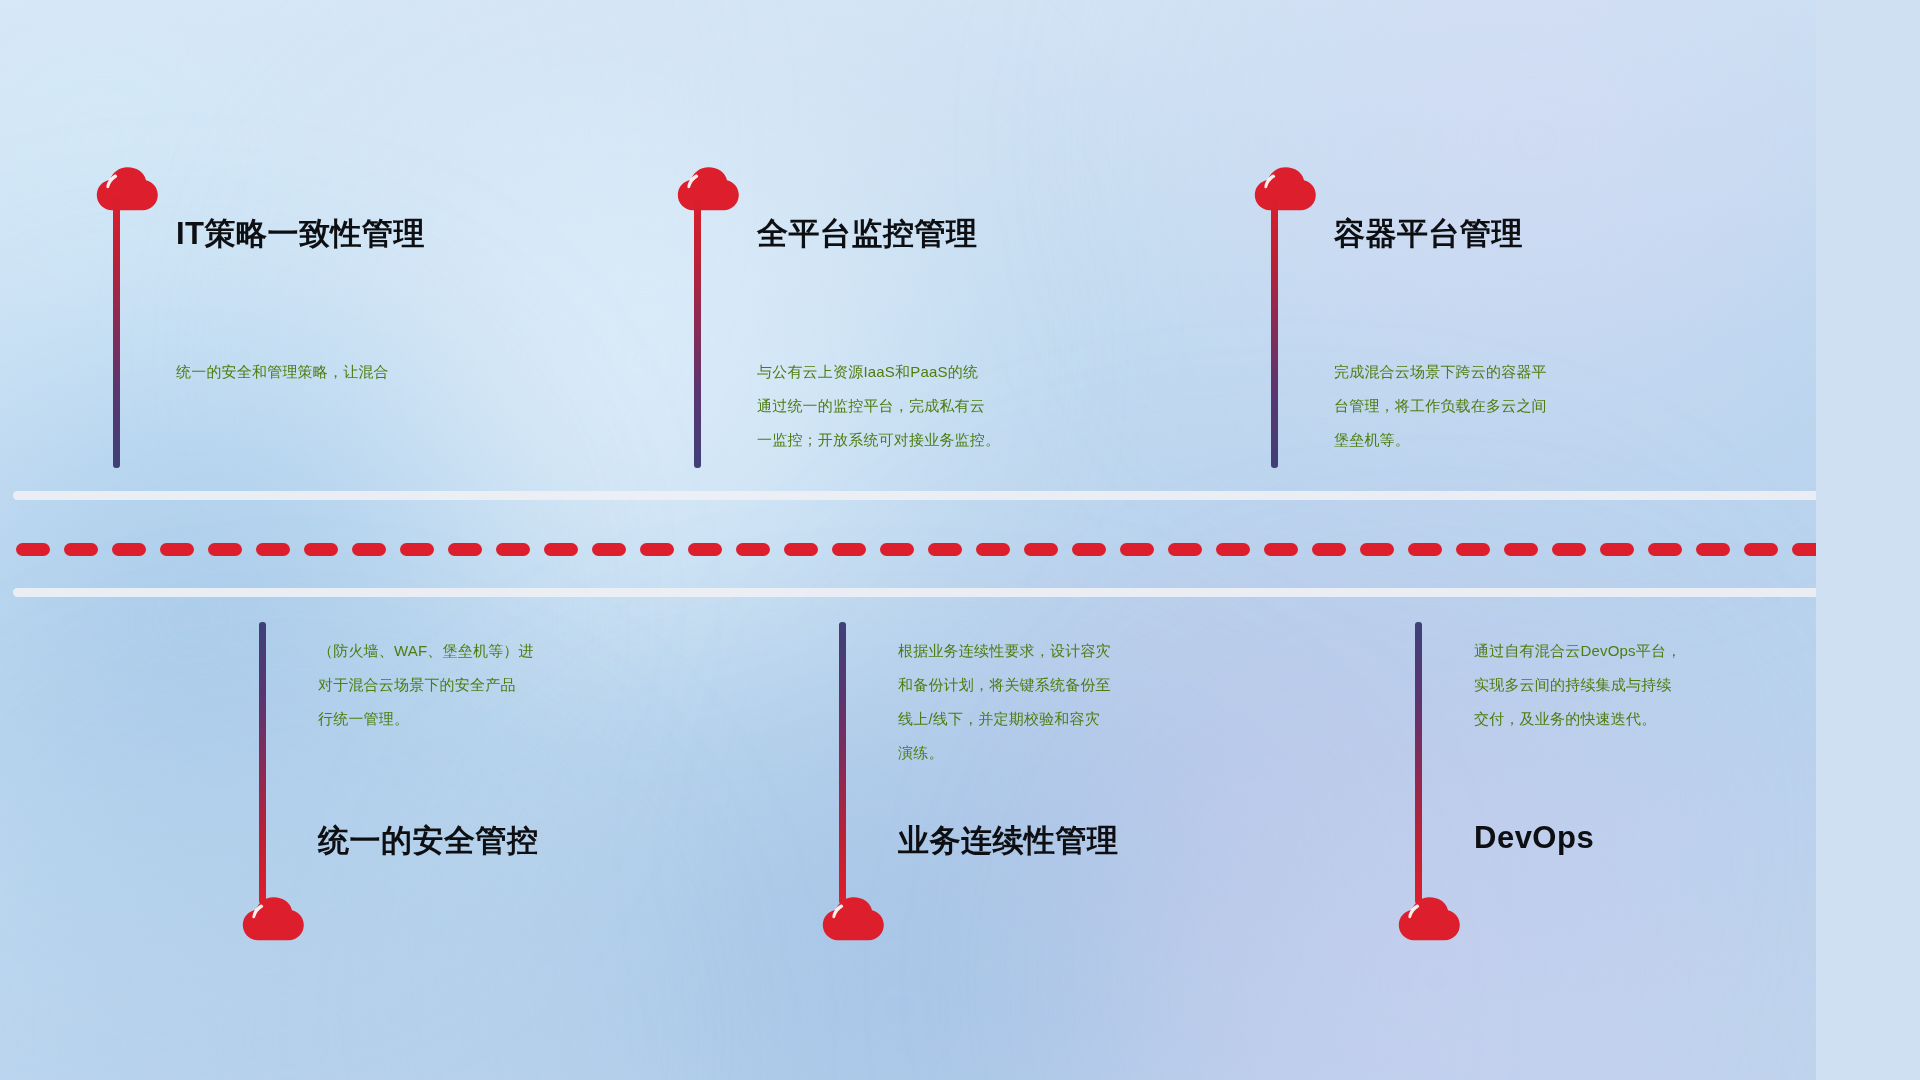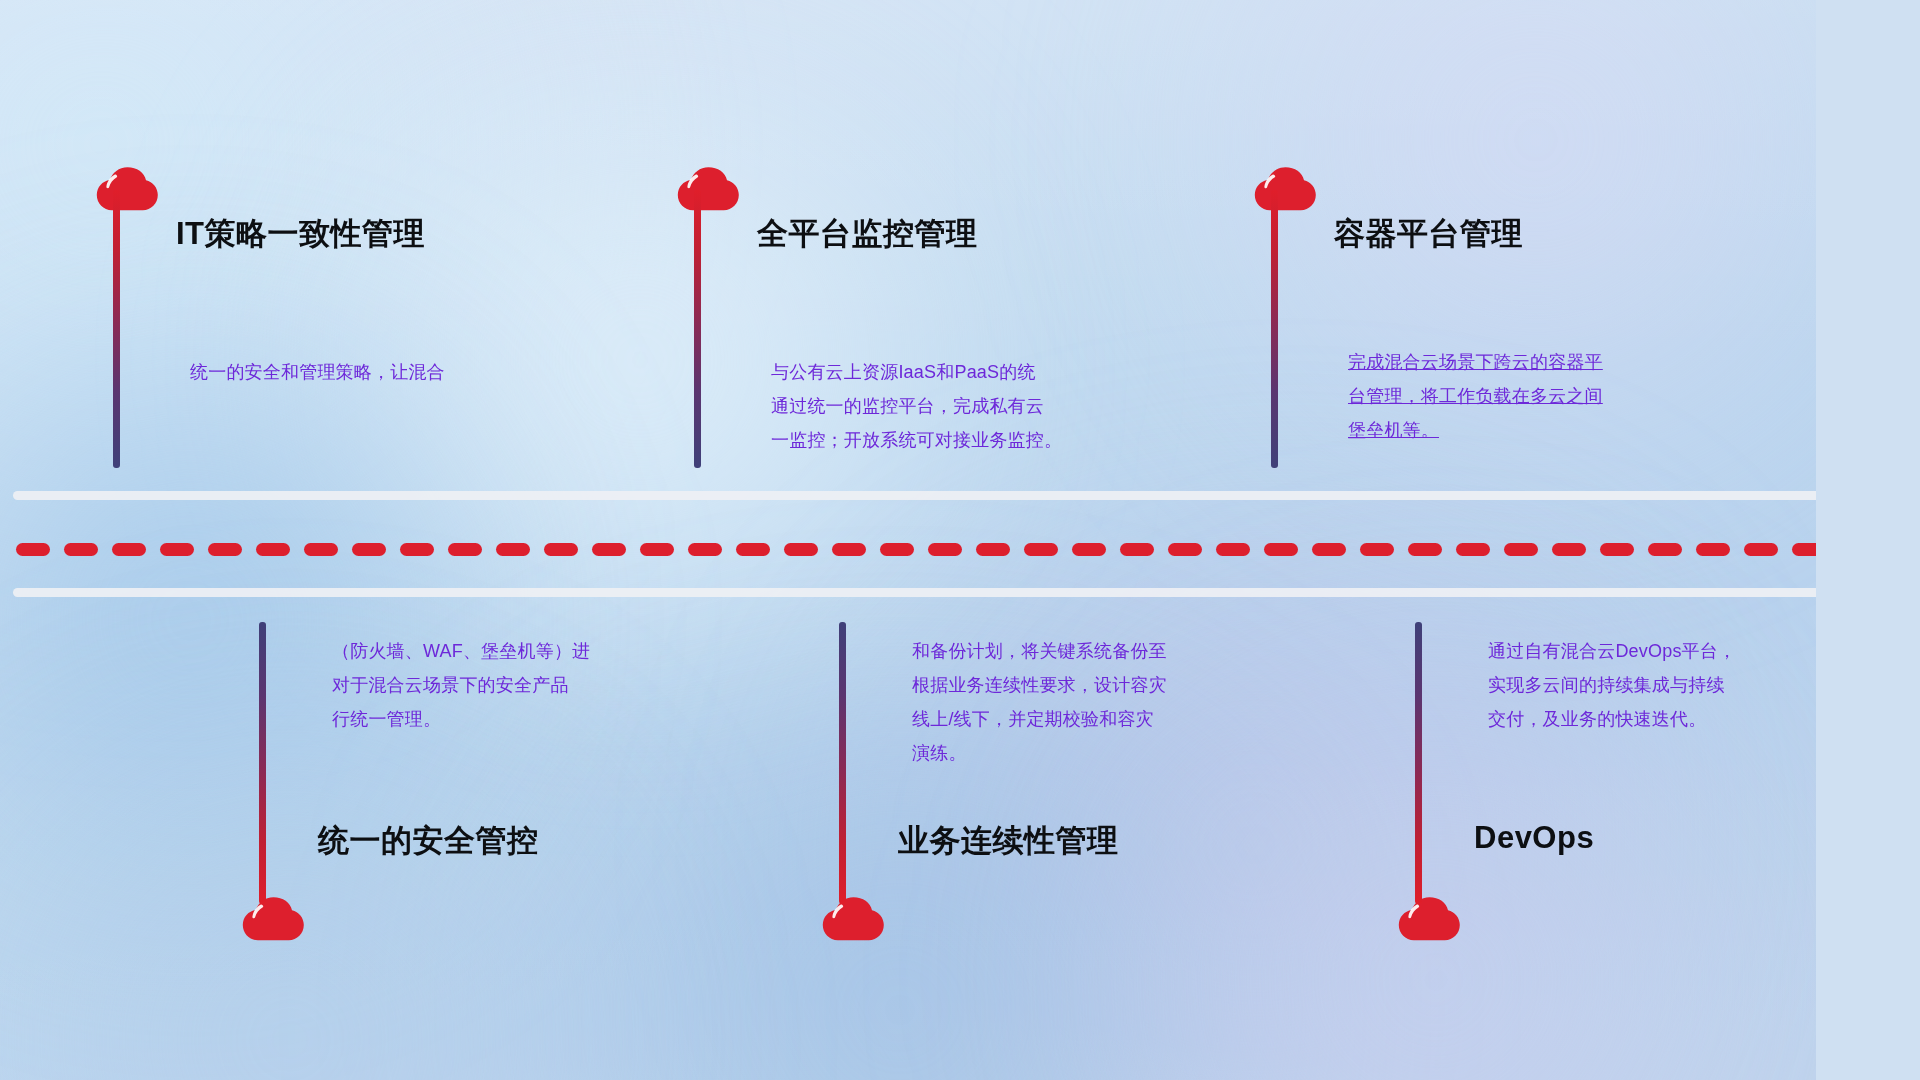--- a/index.html
+++ b/index.html
@@ -62,22 +62,22 @@
   .stem.up{background:linear-gradient(to bottom,#3f4079 0%,#5b3570 26%,#8a2a55 52%,#c02033 78%,#e01e2a 100%);}
 
   .cloud{position:absolute;width:62px;height:48px;}
 
   .heading{
     position:absolute;white-space:nowrap;
     font-size:31px;font-weight:700;color:#0d0f12;letter-spacing:.5px;
   }
   .body-text{
     position:absolute;
-    font-size:18px;line-height:34px;color:#6d28d9;
-    font-weight:400;letter-spacing:.2px;margin-left:14px;
+    font-size:15px;line-height:34px;color:#4d7c0f;
+    font-weight:400;letter-spacing:.2px;
   }
   .body-text span{display:block;}
 </style>
 </head>
 <body>
 
 <div id="stage">
 
   <div class="bg-base"></div>
   <div class="bg-blob blob-a"></div>
@@ -115,21 +115,21 @@
           <span>一监控；开放系统可对接业务监控。</span>
         </div>
       </div>
       <div class="col">
         <div class="cloud" style="left: 1254px; top: 165px;"><svg viewBox="0 0 62 48" width="62" height="48" aria-hidden="true">
             <path fill="#dd1f2d" d="M31.5 2.2c-8.4 0-15.4 5.4-17.6 12.9C6.4 16 .8 22.4.8 30.1c0 8.4 6.7 15.2 15 15.2h31c8.3 0 15-6.8 15-15.2 0-7.3-5-13.4-11.8-14.9C48.5 7.5 40.8 2.2 31.5 2.2z"></path>
             <path fill="#ffffff" fill-opacity="0.92" d="M20.8 12.3c-3.9 2.2-6.6 5.8-7.7 9.9-.4 1.5-2.9 1.2-2.7-.5.6-4.9 3.6-9.3 8.1-11.9 1.5-.9 3.6 1.6 2.3 2.5z"></path>
           </svg></div>
         <div class="stem down" style="left: 1271px; top: 190px; height: 278px;"></div>
         <div class="heading" style="left: 1334px; top: 213px;">容器平台管理</div>
-        <div class="body-text" style="left: 1334px; top: 345px; width: 450px; text-decoration: underline;">
+        <div class="body-text" style="left: 1334px; top: 355px; width: 450px;">
           <span>完成混合云场景下跨云的容器平</span>
           <span>台管理，将工作负载在多云之间</span>
           <span>堡垒机等。</span>
         </div>
       </div>
     </div>
 
   <div class="rail rail-top"></div>
   <div class="dash-row" id="dash-row">
       <div class="dash" style="left: 16px; background: rgb(221, 31, 45);"></div>
@@ -190,22 +190,22 @@
         </div>
       </div>
       <div class="col">
         <div class="cloud" style="left: 822px; top: 895px;"><svg viewBox="0 0 62 48" width="62" height="48" aria-hidden="true">
             <path fill="#dd1f2d" d="M31.5 2.2c-8.4 0-15.4 5.4-17.6 12.9C6.4 16 .8 22.4.8 30.1c0 8.4 6.7 15.2 15 15.2h31c8.3 0 15-6.8 15-15.2 0-7.3-5-13.4-11.8-14.9C48.5 7.5 40.8 2.2 31.5 2.2z"></path>
             <path fill="#ffffff" fill-opacity="0.92" d="M20.8 12.3c-3.9 2.2-6.6 5.8-7.7 9.9-.4 1.5-2.9 1.2-2.7-.5.6-4.9 3.6-9.3 8.1-11.9 1.5-.9 3.6 1.6 2.3 2.5z"></path>
           </svg></div>
         <div class="stem up" style="left: 839px; top: 622px; height: 282px;"></div>
         <div class="heading" style="left: 898px; top: 820px;">业务连续性管理</div>
         <div class="body-text" style="left: 898px; top: 634px; width: 450px;">
+          <span>根据业务连续性要求，设计容灾</span>
           <span>和备份计划，将关键系统备份至</span>
-          <span>根据业务连续性要求，设计容灾</span>
           <span>线上/线下，并定期校验和容灾</span>
           <span>演练。</span>
         </div>
       </div>
       <div class="col">
         <div class="cloud" style="left: 1398px; top: 895px;"><svg viewBox="0 0 62 48" width="62" height="48" aria-hidden="true">
             <path fill="#dd1f2d" d="M31.5 2.2c-8.4 0-15.4 5.4-17.6 12.9C6.4 16 .8 22.4.8 30.1c0 8.4 6.7 15.2 15 15.2h31c8.3 0 15-6.8 15-15.2 0-7.3-5-13.4-11.8-14.9C48.5 7.5 40.8 2.2 31.5 2.2z"></path>
             <path fill="#ffffff" fill-opacity="0.92" d="M20.8 12.3c-3.9 2.2-6.6 5.8-7.7 9.9-.4 1.5-2.9 1.2-2.7-.5.6-4.9 3.6-9.3 8.1-11.9 1.5-.9 3.6 1.6 2.3 2.5z"></path>
           </svg></div>
         <div class="stem up" style="left: 1415px; top: 622px; height: 282px;"></div>

